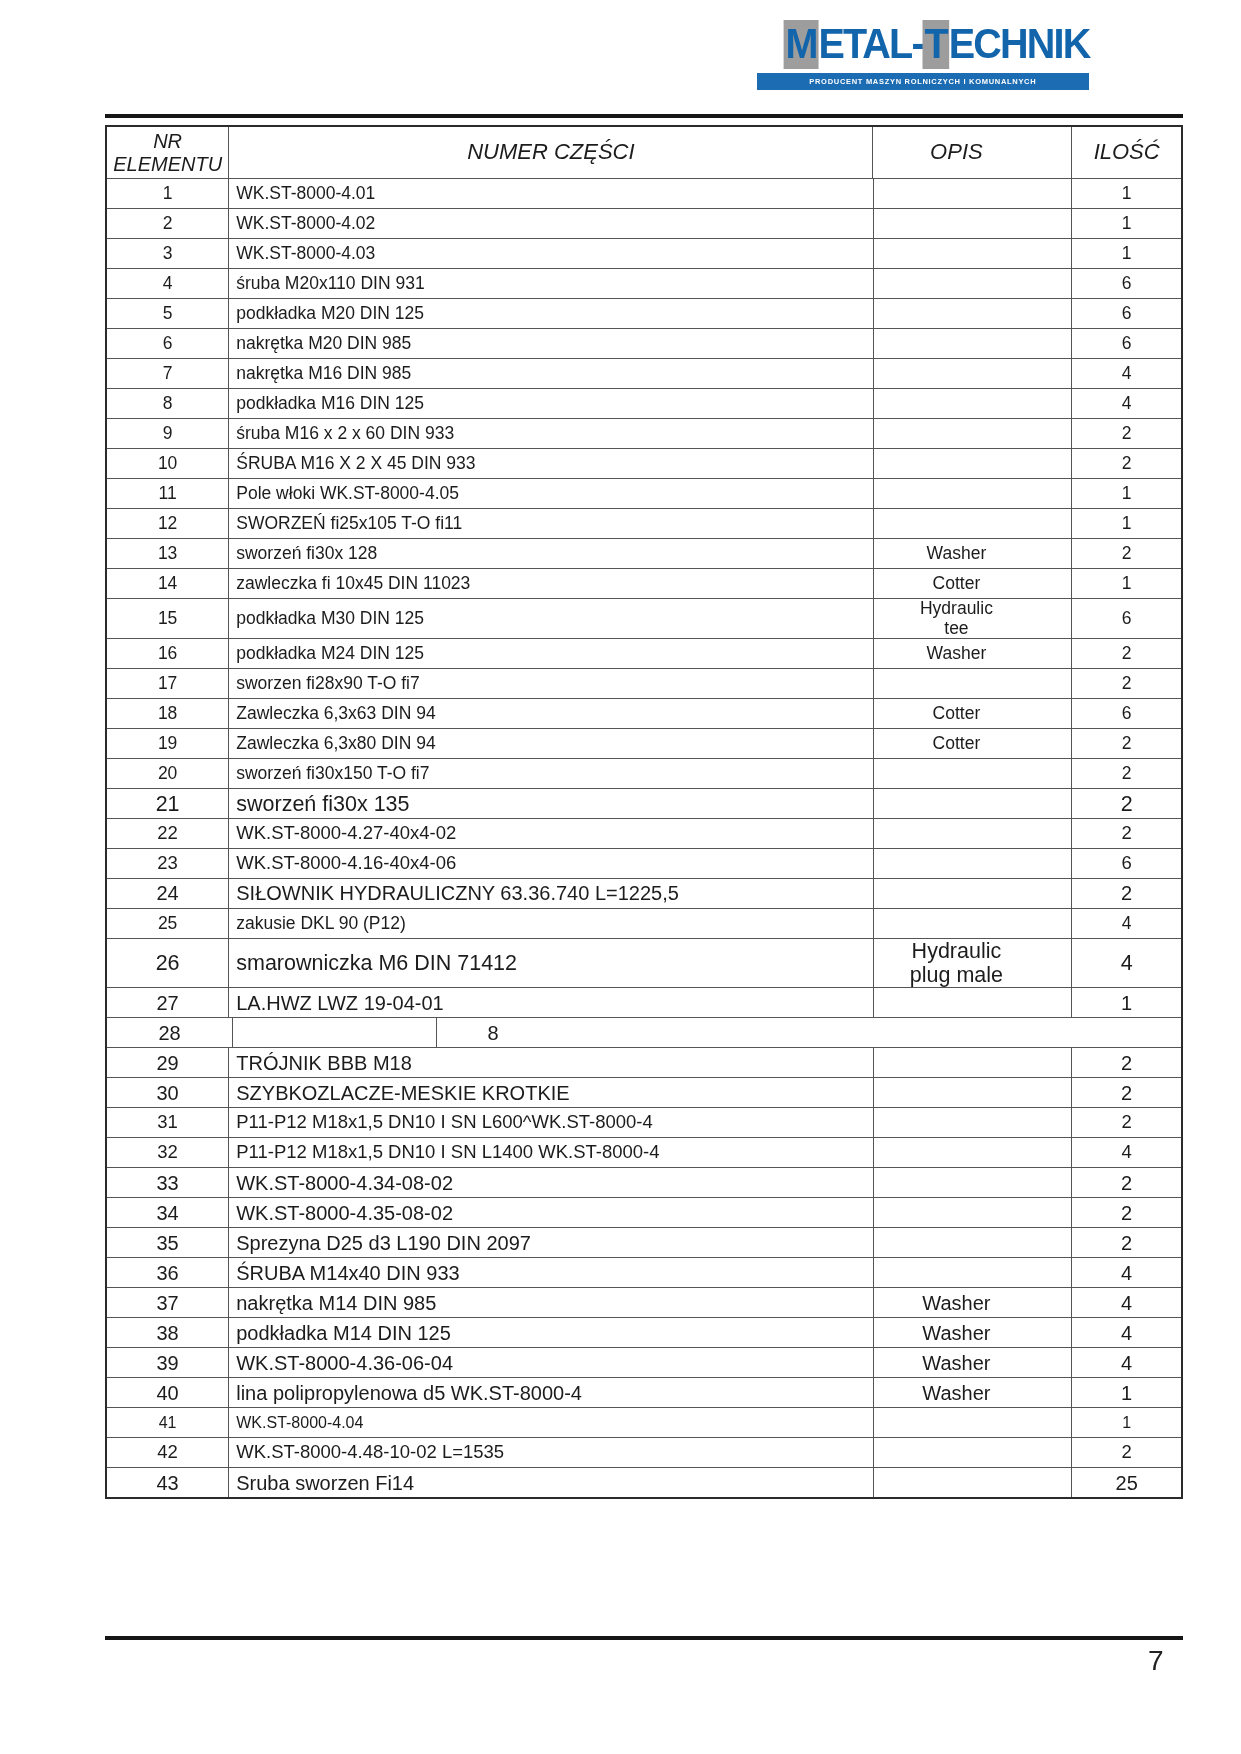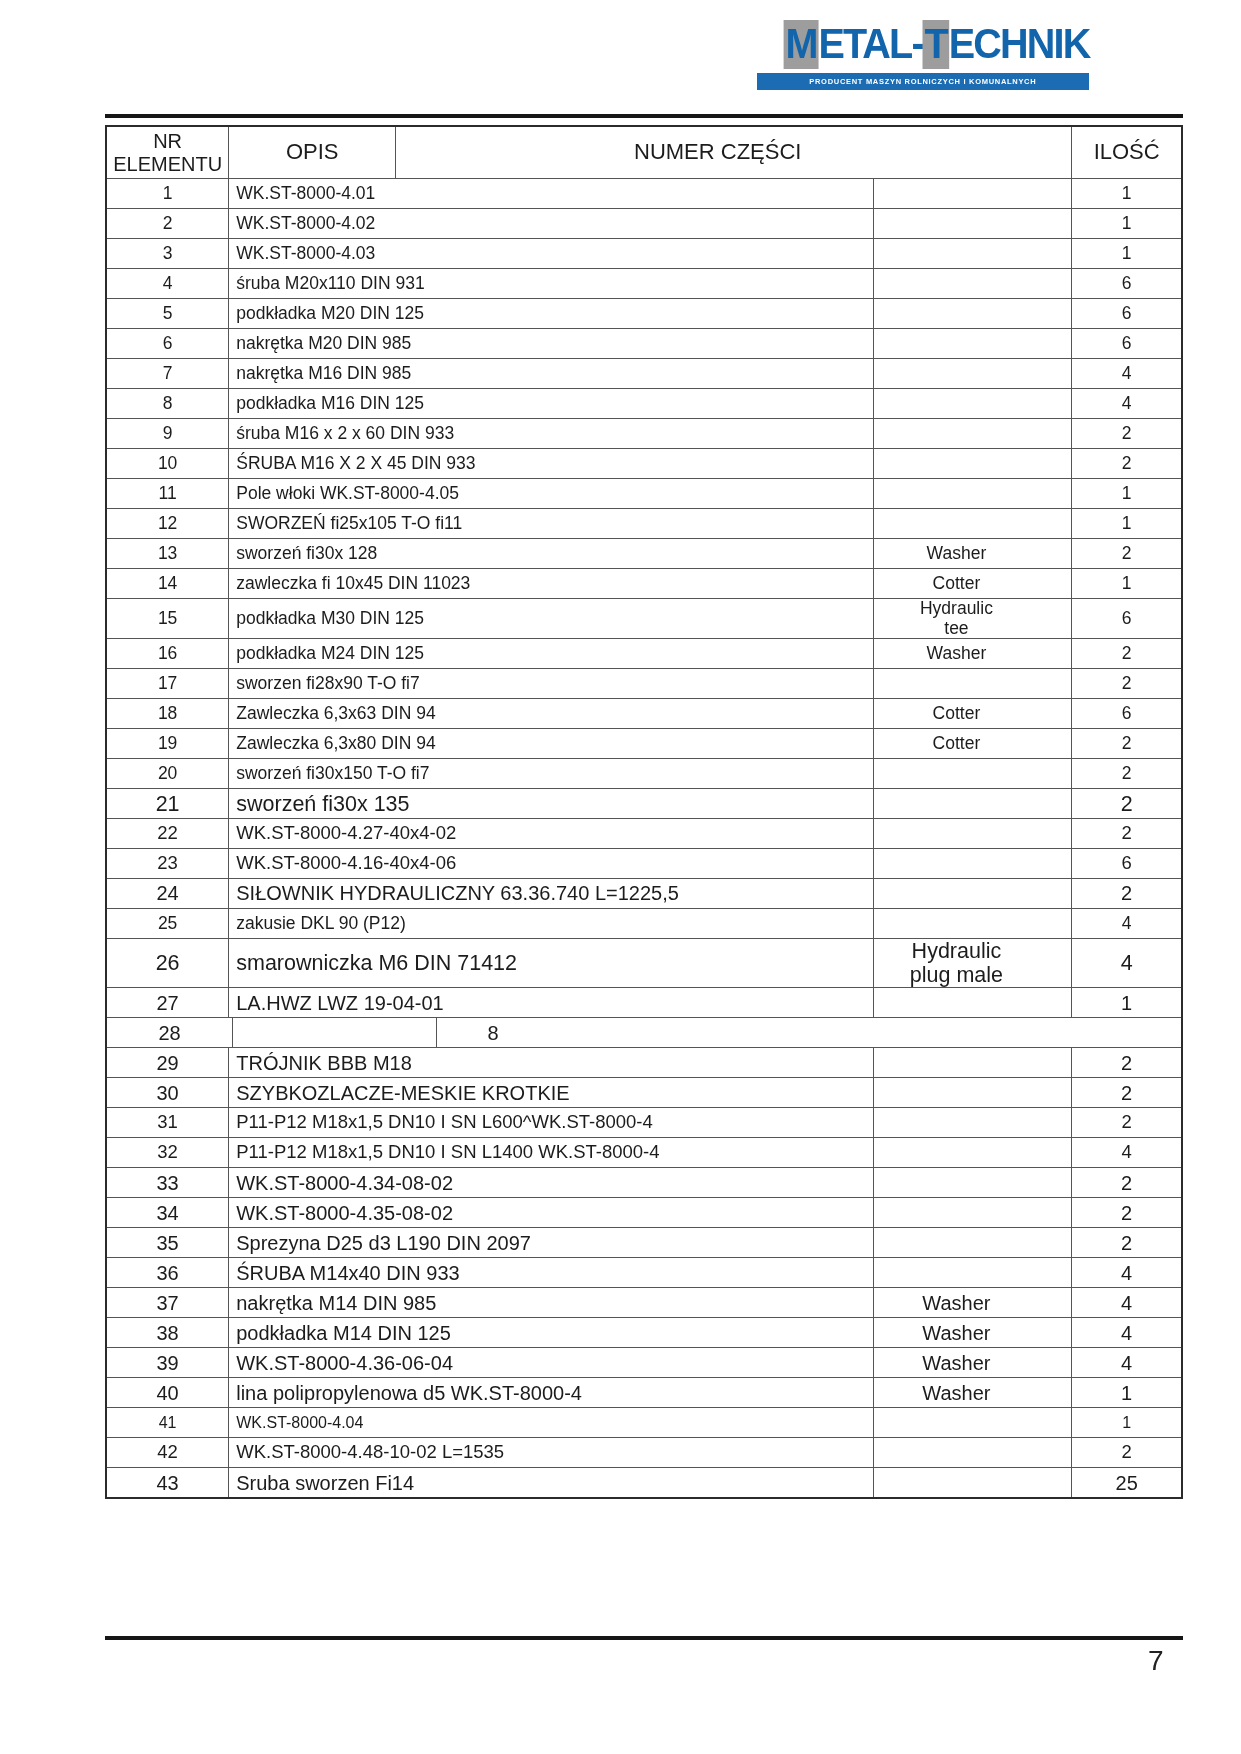--- a/index.html
+++ b/index.html
@@ -78,21 +78,21 @@
   }
   .cell {
     display: flex; align-items: center;
     line-height: 1.12;
     overflow: hidden;
   }
   .c-nr   { width: 125px; justify-content: center; text-align: center; }
   .c-part { width: 664px; border-left: 1.5px solid #555; padding-left: 7px; justify-content: flex-start; text-align: center; }
   .c-opis { width: 172px; border-left: 1.5px solid #555; justify-content: center; text-align: center; white-space: pre-line; }
   .c-qty  { width: 113px; border-left: 1.5px solid #555; justify-content: center; text-align: center; margin-left: 32px; }
-  .t-header .cell { justify-content: center; text-align: center; padding-left: 0; }
+  .t-header .cell { justify-content: center; text-align: center; padding-left: 0; font-style: italic; }
   .t-header .c-nr { font-size: 20px; white-space: pre-line; line-height: 1.15; }
 
   .size-s  { font-size: 16px; }
   .size-m  { font-size: 17.5px; }
   .size-ml { font-size: 18.5px; }
   .size-l  { font-size: 20px; }
   .size-xl { font-size: 21.5px; }
 </style>
 </head>
 <body>
@@ -112,22 +112,22 @@
     </div>
     <div class="logo-banner">PRODUCENT MASZYN ROLNICZYCH I KOMUNALNYCH</div>
   </div>
 
   <div class="top-rule"></div>
 
   <div class="bom-table">
     <div class="t-header">
       <div class="cell c-nr">NR
 ELEMENTU</div>
+      <div class="cell c-part">NUMER CZĘŚCI</div>
       <div class="cell c-opis">OPIS</div>
-      <div class="cell c-part">NUMER CZĘŚCI</div>
       <div class="cell c-qty">ILOŚĆ</div>
     </div>
     <div>
         <div class="t-row size-m">
           <div class="cell c-nr">1</div>
           <div class="cell c-part">WK.ST-8000-4.01</div>
           <div class="cell c-opis"></div>
           <div class="cell c-qty">1</div>
         </div>
         <div class="t-row size-m">

